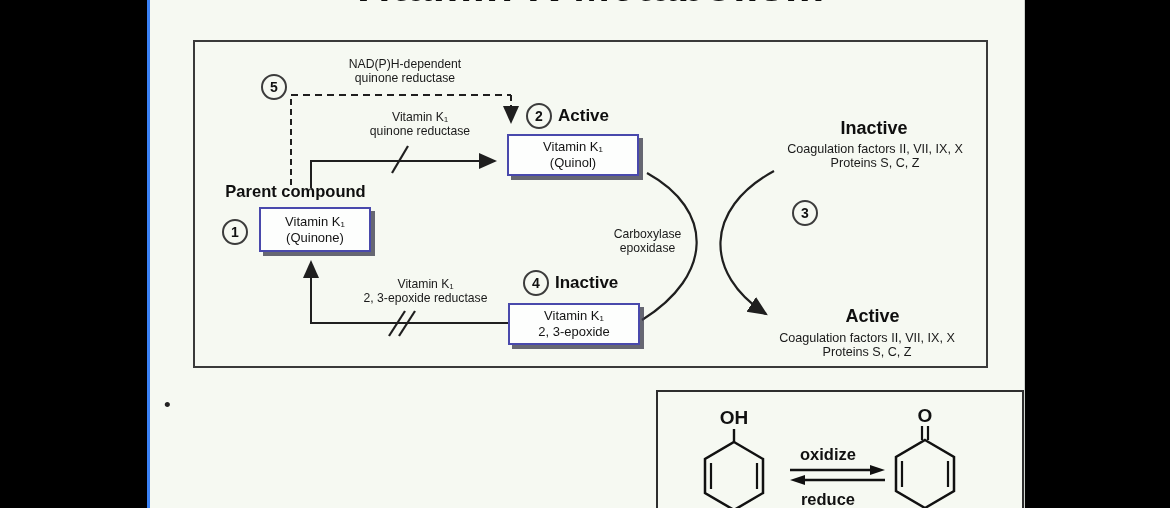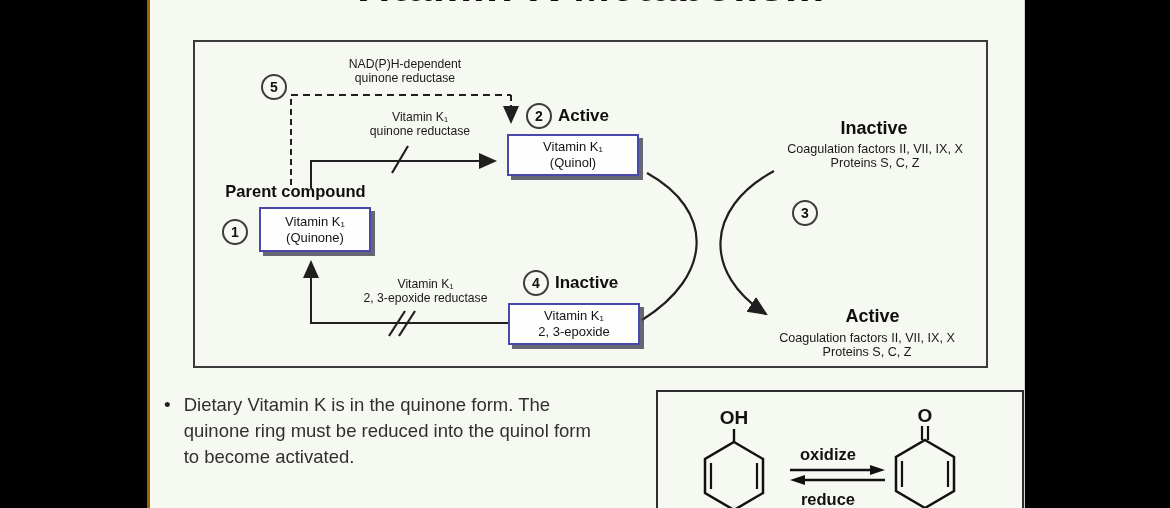--- a/index.html
+++ b/index.html
@@ -5,21 +5,21 @@
   html,body{margin:0;padding:0;}
   body{
     width:1170px;height:508px;position:relative;overflow:hidden;
     background:#000;
     font-family:"Liberation Sans","DejaVu Sans",sans-serif;
     color:#161616;
   }
   .slide{
     position:absolute;left:147px;top:0;width:878px;height:508px;
     background:#f6f9f2;overflow:hidden;box-sizing:border-box;
-    border-left:3px solid #a16207;border-right:1px solid #ced3ce;
+    border-left:3px solid #3b82f6;border-right:1px solid #ced3ce;
   }
   .title{
     position:absolute;left:0;right:0;top:-36px;height:44px;line-height:44px;
     text-align:center;font-size:44px;font-weight:bold;letter-spacing:1px;color:#0d0d0d;
     white-space:nowrap;
   }
   .panel{
     position:absolute;left:43px;top:40px;width:795px;height:328px;
     border:2px solid #3a3a3a;box-sizing:border-box;
   }
@@ -100,20 +100,22 @@
 (Quinone)</span>
     </div>
 
     <div class="circ" style="left:331px;top:61px;">2</div>
     <div class="hd" style="left:363px;top:63px;">Active</div>
     <div class="cbox" style="left:312px;top:92px;width:132px;height:42px;">
       <span>Vitamin K₁
 (Quinol)</span>
     </div>
 
+    <div class="lbl" style="left:390px;top:186px;width:125px;">Carboxylase
+epoxidase</div>
 
     <div class="circ" style="left:597px;top:158px;">3</div>
 
     <div class="hd" style="left:609px;top:75px;width:140px;font-size:18px;">Inactive</div>
     <div class="lbl" style="left:556px;top:101px;width:248px;font-size:12.6px;">Coagulation factors II, VII, IX, X
 Proteins S, C, Z</div>
 
     <div class="circ" style="left:328px;top:228px;">4</div>
     <div class="hd" style="left:360px;top:230px;">Inactive</div>
     <div class="cbox" style="left:313px;top:261px;width:132px;height:42px;">
@@ -126,21 +128,20 @@
 
     <div class="hd" style="left:600px;top:263px;width:155px;font-size:18px;">Active</div>
     <div class="lbl" style="left:548px;top:290px;width:248px;font-size:12.6px;">Coagulation factors II, VII, IX, X
 Proteins S, C, Z</div>
 
   </div>
 
   <div class="bullets">
     <div class="bullet">
       <span class="dot">•</span>
-      <span class="btext">Dietary Vitamin K is in the quinone form. The quinone ring must be reduced into the quinol form to become activated.</span>
     </div>
 
   </div>
 
   <div class="chembox">
     <svg width="363" height="145" viewBox="0 0 363 145">
 
       <text x="76" y="32" text-anchor="middle" class="chemtext">OH</text>
       <path d="M76 50 V37" stroke="#111" stroke-width="2.4"></path>
       <polygon points="76,50 105,67 105,101 76,118 47,101 47,67" fill="none" stroke="#111" stroke-width="2.5"></polygon>

